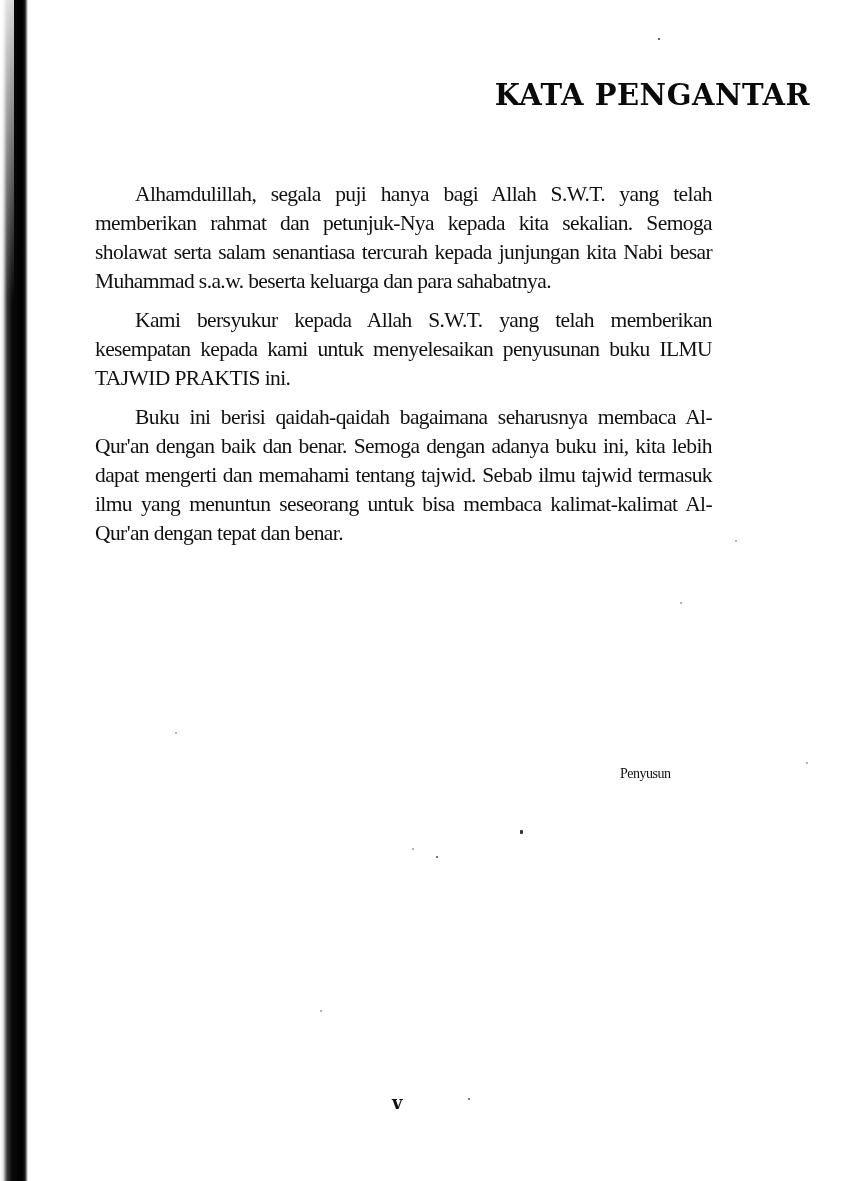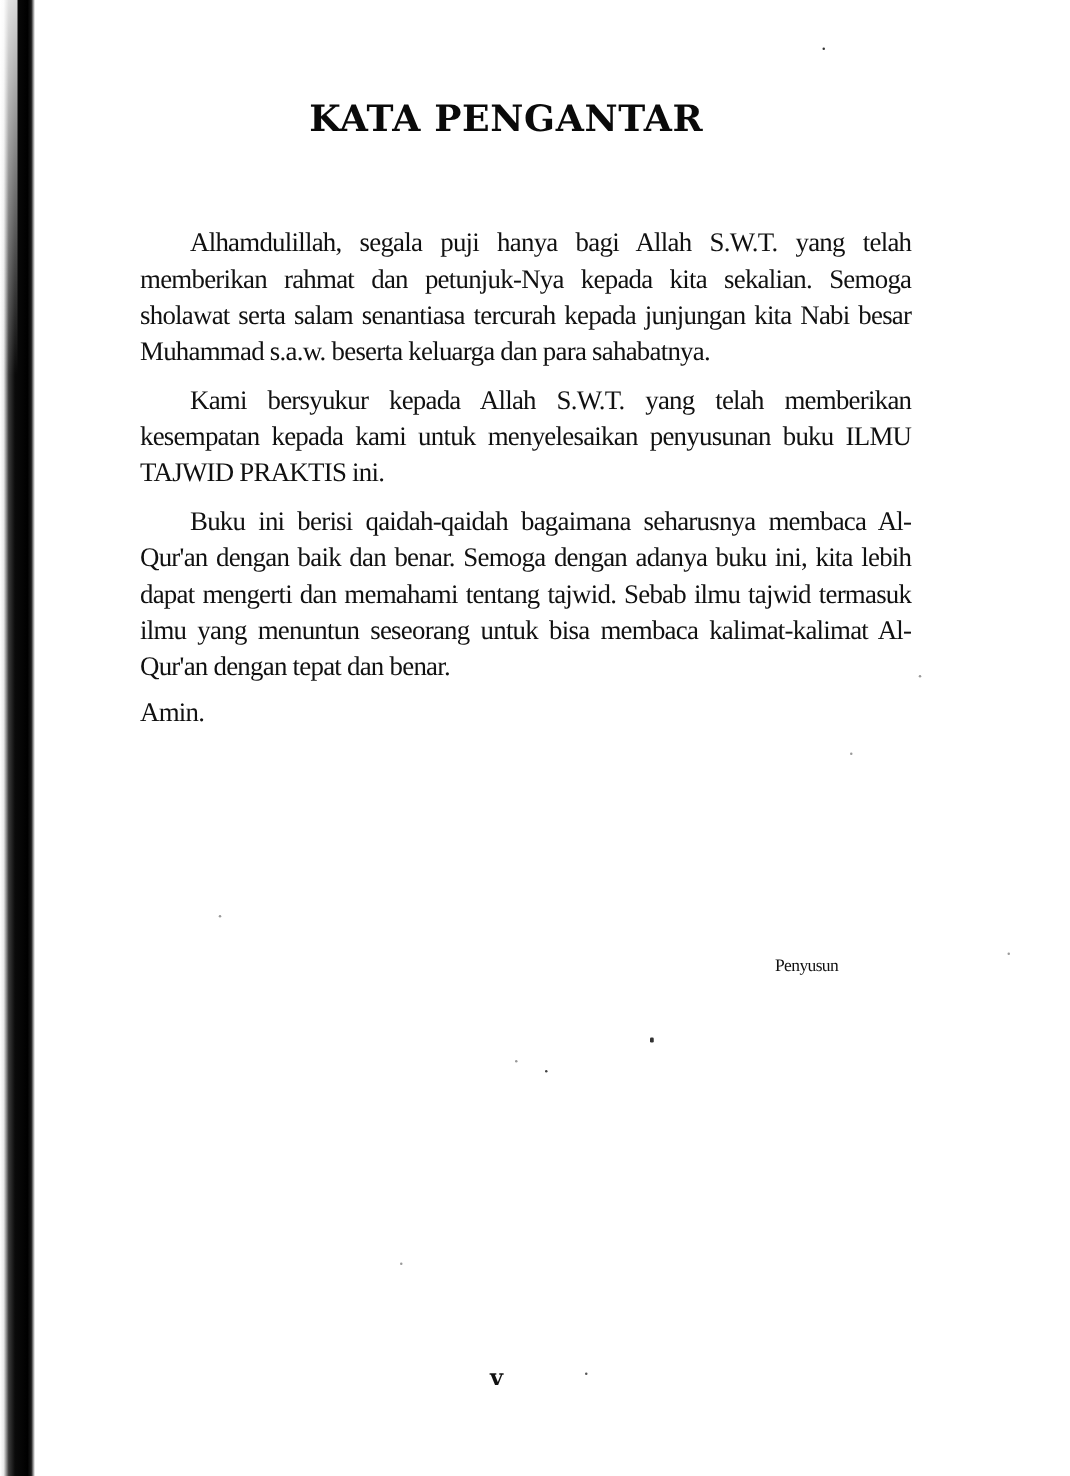--- a/index.html
+++ b/index.html
@@ -30,31 +30,31 @@
       position: absolute;
       left: 0; top: 0;
       width: 14px; height: 300px;
       background: linear-gradient(to bottom, rgba(255,255,255,0.85), rgba(255,255,255,0));
     }
     .page-title {
       position: absolute;
       left: 0;
       width: 810px;
       top: 78px;
-      text-align: center;
+      text-align: right;
       font-family: "DejaVu Serif", "Liberation Serif", serif;
       font-weight: bold;
       font-size: 29px;
       letter-spacing: 0.5px;
       color: #0a0a0a;
       margin: 0;
     }
     .body-text {
       position: absolute;
-      left: 112px;
+      left: 95px;
       top: 180px;
       width: 617px;
       font-size: 21.5px;
       line-height: 29px;
       letter-spacing: -0.6px;
     }
     .body-text p {
       margin: 0 0 10px 0;
       text-indent: 40px;
       text-align: justify;
@@ -90,21 +90,20 @@
 <body>
 
 <div class="binding-strip"></div>
 
 <h1 class="page-title">KATA PENGANTAR</h1>
 
 <div class="body-text">
   <p>Alhamdulillah, segala puji hanya bagi Allah S.W.T. yang telah memberikan rahmat dan petunjuk-Nya kepada kita sekalian. Semoga sholawat serta salam senantiasa tercurah kepada junjungan kita Nabi besar Muhammad s.a.w. beserta keluarga dan para sahabatnya.</p>
   <p>Kami bersyukur kepada Allah S.W.T. yang telah memberikan kesempatan kepada kami untuk menyelesaikan penyusunan buku ILMU TAJWID PRAKTIS ini.</p>
   <p>Buku ini berisi qaidah-qaidah bagaimana seharusnya membaca Al-Qur'an dengan baik dan benar. Semoga dengan adanya buku ini, kita lebih dapat mengerti dan memahami tentang tajwid. Sebab ilmu tajwid termasuk ilmu yang menuntun seseorang untuk bisa membaca kalimat-kalimat Al-Qur'an dengan tepat dan benar.</p>
-  <p class="closing">Amin.</p>
 </div>
 
 <div class="signature">Penyusun</div>
 
 <div class="page-number">v</div>
 
 <div class="speck" style="left:658px;top:38px;background:#333;"></div>
 <div class="speck" style="left:520px;top:830px;background:#333;width:3px;height:4px;"></div>
 <div class="speck" style="left:436px;top:856px;background:#444;"></div>
 <div class="speck" style="left:412px;top:848px;"></div>

